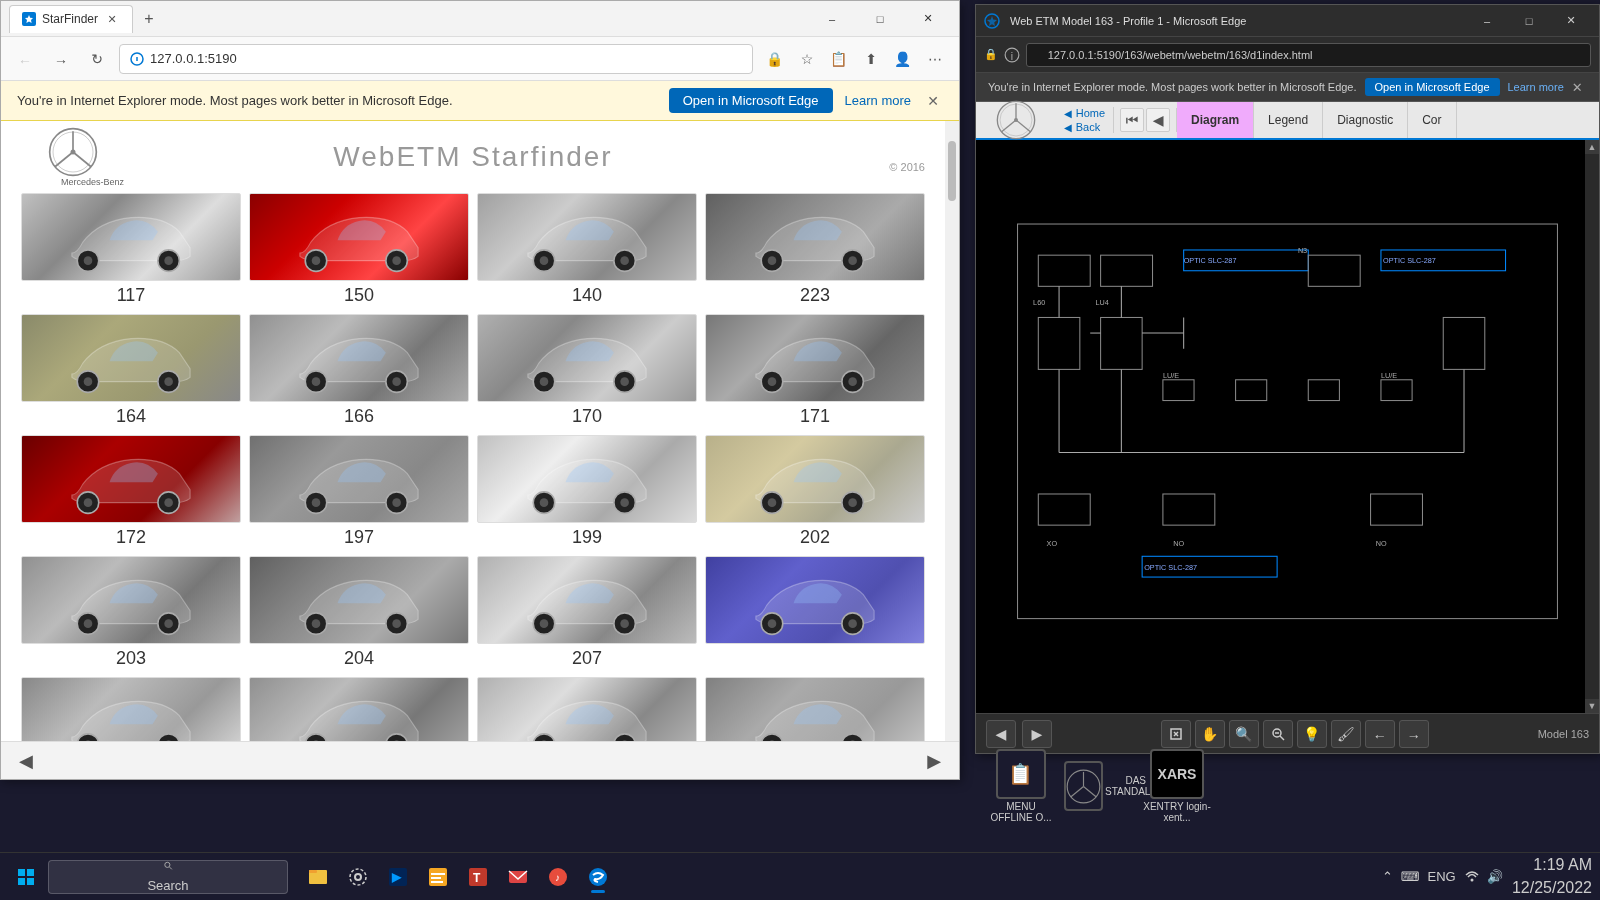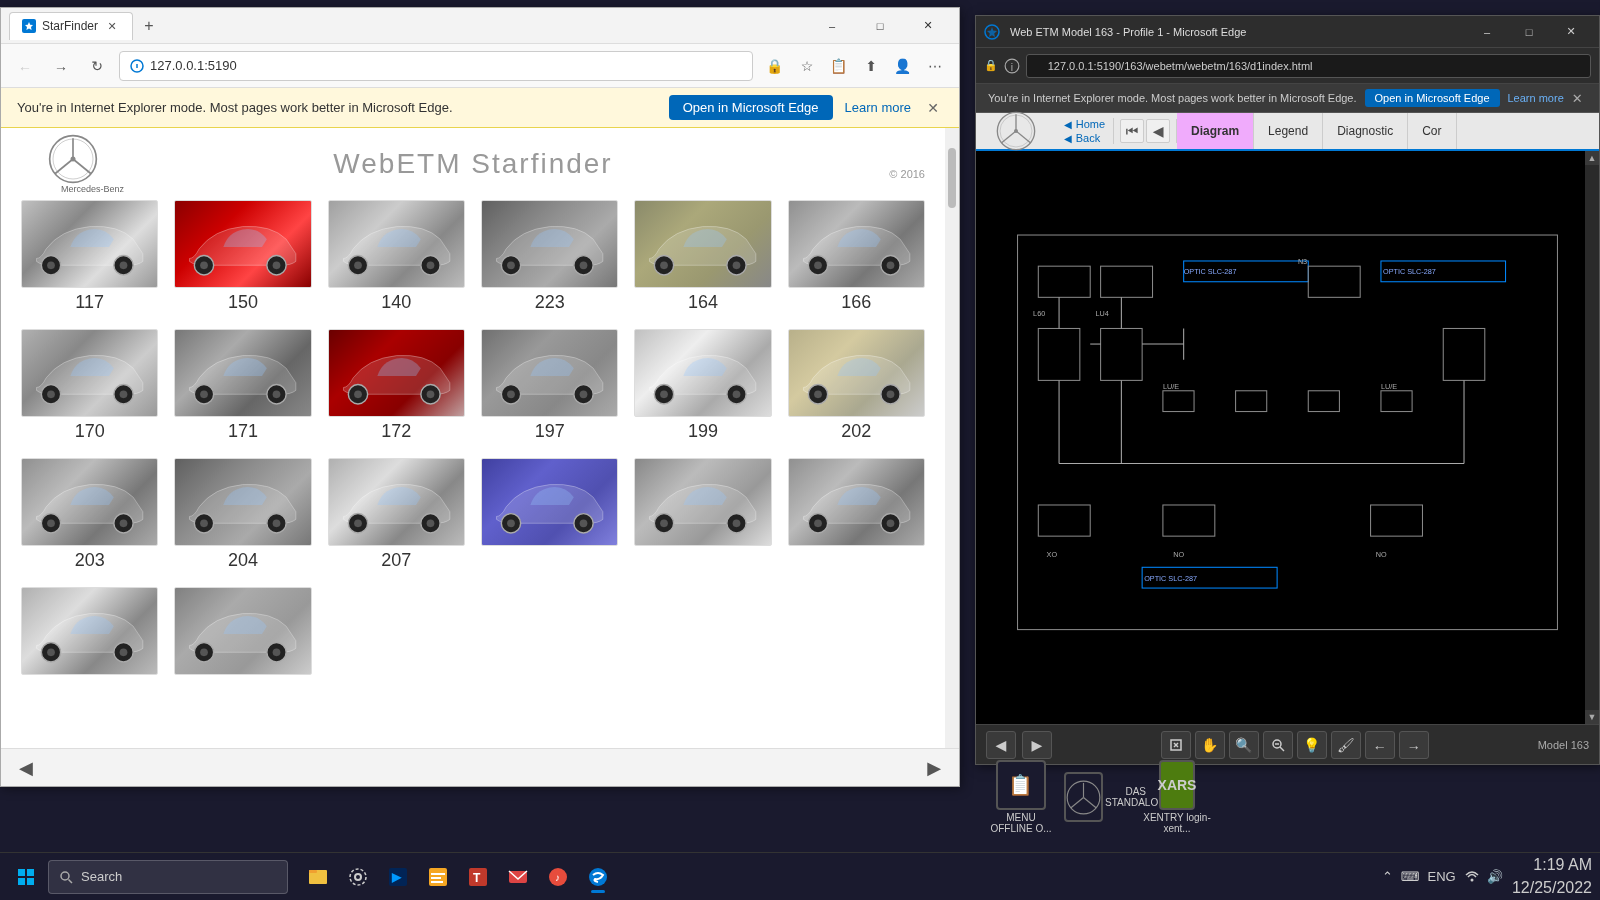--- a/index.html
+++ b/index.html
@@ -1,21 +1,21 @@
 <!DOCTYPE html>
 <html><head>
   <meta charset="utf-8">
   <style>
     * { margin: 0; padding: 0; box-sizing: border-box; }
     body { width: 1600px; height: 900px; background: #1a1a2e; font-family: 'Segoe UI', Arial, sans-serif; overflow: hidden; position: relative; }
 
     
     .main-browser {
       position: absolute;
-      top: 7px; left: 0;
+      top: 0; left: 0;
       width: 960px;
       height: 780px;
       background: #fff;
       border: 1px solid #aaa;
       box-shadow: 2px 2px 10px rgba(0,0,0,0.4);
       display: flex;
       flex-direction: column;
     }
 
     
@@ -150,22 +150,22 @@
       flex-direction: column;
       align-items: center;
     }
     .mb-logo-text { font-size: 9px; color: #666; text-align: center; margin-left: 40px; }
     .webetm-title { font-size: 28px; color: #999; font-weight: 300; letter-spacing: 2px; }
     .copyright { position: absolute; right: 0; bottom: 0; font-size: 11px; color: #999; }
 
     
     .car-grid {
       display: grid;
-      grid-template-columns: repeat(6, 1fr);
-      gap: 16px;
+      grid-template-columns: repeat(4, 1fr);
+      gap: 8px;
       padding-bottom: 20px;
     }
     .car-item {
       display: flex;
       flex-direction: column;
       align-items: center;
       cursor: pointer;
     }
     .car-image {
       width: 100%;
@@ -189,21 +189,21 @@
       display: flex;
       align-items: center;
       justify-content: space-between;
       padding: 0 10px;
     }
     .bottom-arrow { font-size: 18px; color: #555; cursor: pointer; padding: 4px 8px; }
 
     
     .etm-browser {
       position: absolute;
-      top: 15px;
+      top: 4px;
       left: 975px;
       width: 625px;
       height: 750px;
       background: #1a1a1a;
       border: 1px solid #555;
       box-shadow: 2px 2px 10px rgba(0,0,0,0.5);
       display: flex;
       flex-direction: column;
       justify-content: space-between;
     }
@@ -363,21 +363,21 @@
       display: flex;
       align-items: center;
       padding: 0 8px;
       gap: 4px;
       border-top: 1px solid #333;
     }
     .start-btn {
       width: 36px; height: 36px; display: flex; align-items: center; justify-content: center; cursor: pointer; border-radius: 4px;
     }
     .search-bar {
-      width: 240px; height: 34px; background: rgba(255,255,255,0.1); border-radius: 4px; border: 1px solid rgba(255,255,255,0.2); display: flex; align-items: center; gap: 8px; padding: 0 10px; cursor: text;
+      width: 240px; height: 34px; background: rgba(255,255,255,0.1); border-radius: 4px; border: 1px solid rgba(255,255,255,0.2); display: flex; align-items: center; gap: 8px; padding: 0 10px; cursor: text; flex-direction: column;
     }
     .search-bar-text { font-size: 13px; color: #ccc; }
     .taskbar-apps { display: flex; gap: 4px; margin-left: 8px; }
     .taskbar-app {
       width: 36px; height: 36px; display: flex; align-items: center; justify-content: center; border-radius: 4px; cursor: pointer; position: relative;
     }
     .taskbar-app.active::after { content: ''; position: absolute; bottom: 2px; left: 50%; transform: translateX(-50%); width: 14px; height: 3px; background: #0078d4; border-radius: 2px; }
     .sys-tray { margin-left: auto; display: flex; align-items: center; gap: 8px; }
     .tray-icon { font-size: 13px; color: #ccc; cursor: pointer; }
     .tray-time { font-size: 16px; color: #ccc; text-align: right; line-height: 1.4; cursor: pointer; }
@@ -923,21 +923,21 @@
         <svg width="35" height="35" viewBox="0 0 60 60">
             <circle cx="30" cy="30" r="28" fill="none" stroke="#888" stroke-width="2"></circle>
             <line x1="30" y1="5" x2="30" y2="30" stroke="#888" stroke-width="2"></line>
             <line x1="30" y1="30" x2="8" y2="48" stroke="#888" stroke-width="2"></line>
             <line x1="30" y1="30" x2="52" y2="48" stroke="#888" stroke-width="2"></line>
           </svg>
       </div>
       <span style="font-size:10px;color:#ccc;text-align:center;">DAS STANDALО...</span>
     </div>
     <div style="display:flex;flex-direction:column;align-items:center;gap:2px;cursor:pointer;width:70px;">
-      <div style="width:36px;height:50px;background:#4d7c0f;border:2px solid #555;border-radius:4px;display:flex;align-items:center;justify-content:center;font-size:14px;color:#ccc;font-weight:bold;">XARS</div>
+      <div style="width:54px;height:50px;background:#000000;border:2px solid #555;border-radius:4px;display:flex;align-items:center;justify-content:center;font-size:14px;color:#ccc;font-weight:bold;">XARS</div>
       <span style="font-size:10px;color:#ccc;text-align:center;">XENTRY login-xent...</span>
     </div>
   </div>
 </div>
 
 <div class="taskbar">
 
   <div class="start-btn">
     <svg width="20" height="20" viewBox="0 0 20 20">
       <rect x="2" y="2" width="7" height="7" fill="#00adef"></rect>

